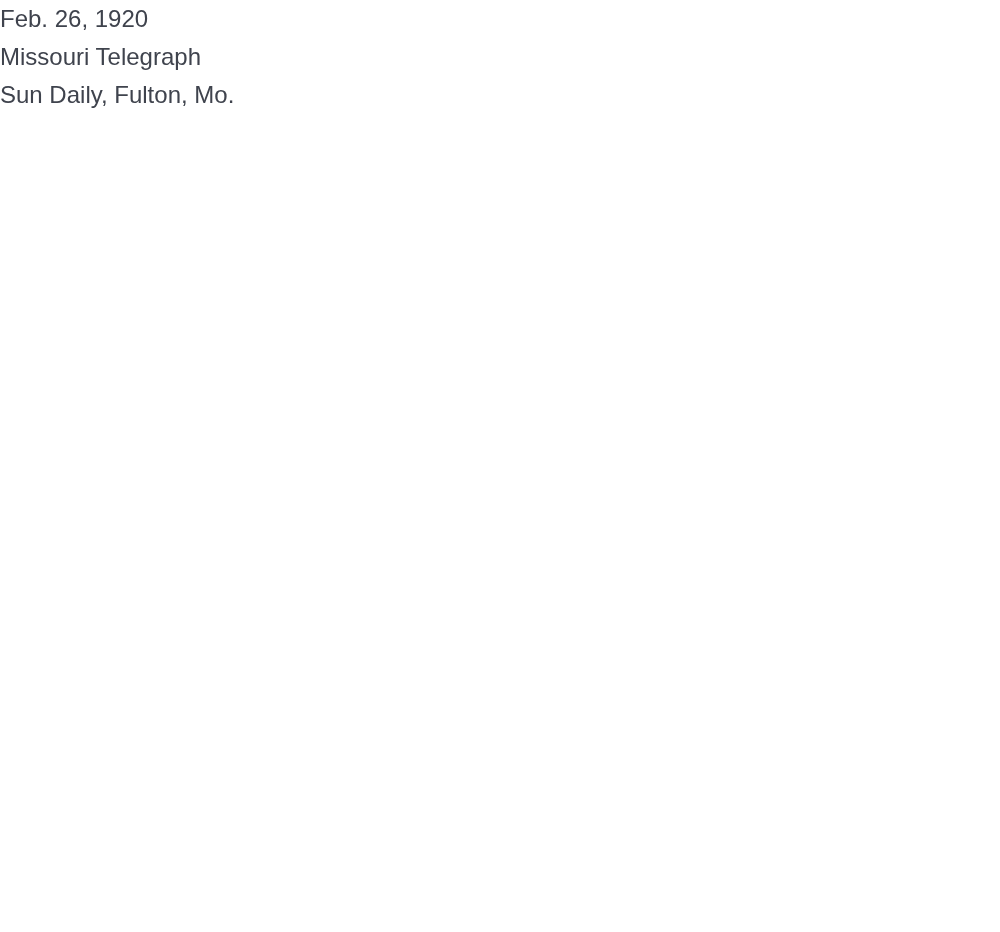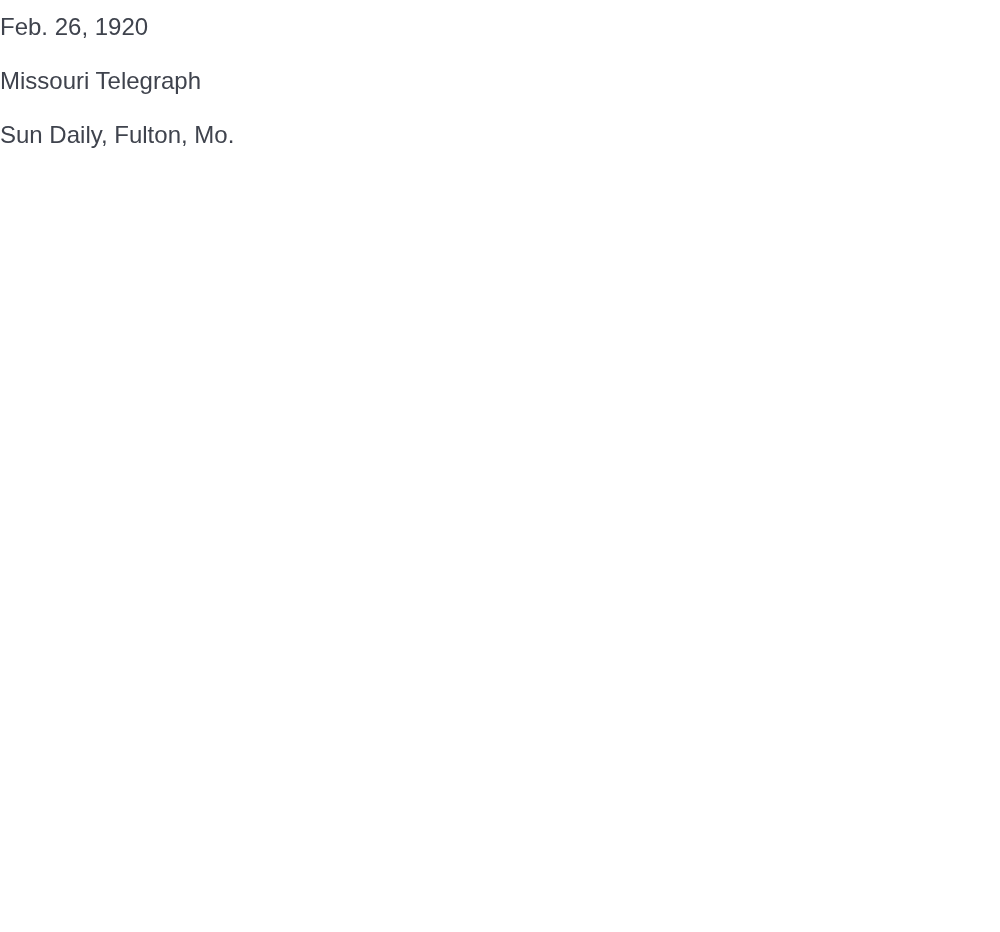--- a/index.html
+++ b/index.html
@@ -29,21 +29,21 @@
   .multiline{white-space:pre-line;}
   
   .clip1{left:0;top:60;width:332;height:852;}
   
   .clip2{left:340;top:94;width:324;height:748;}
   
   .clip3{left:678;top:101;width:312;height:448;}
   
   .caption{
     position:absolute;left:663;top:608;width:330;
-    font-family:"Liberation Sans",sans-serif;font-size:24px;line-height:54px;
+    font-family:"Liberation Sans",sans-serif;font-size:24px;line-height:38px;
     color:#3f434d;
   }
 </style>
 </head>
 <body>
 
 <div class="paper banner">
     <svg class="grain">
       <filter id="gr0">
         <feTurbulence type="fractalNoise" baseFrequency="0.9" numOctaves="2" seed="3" stitchTiles="stitch"></feTurbulence>

